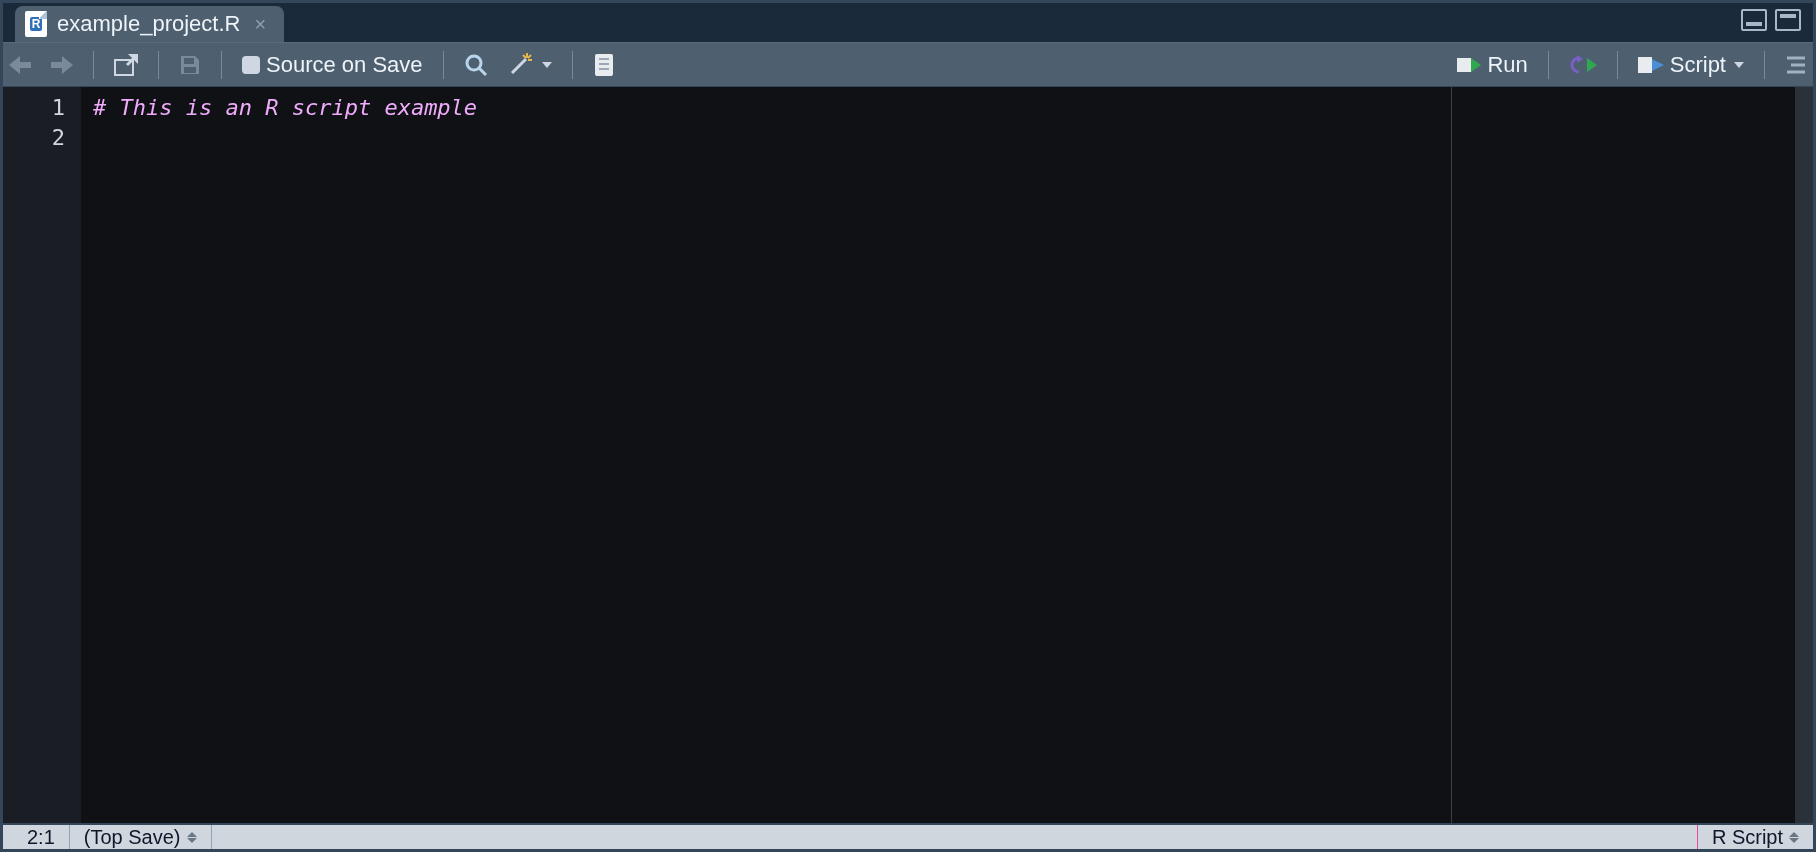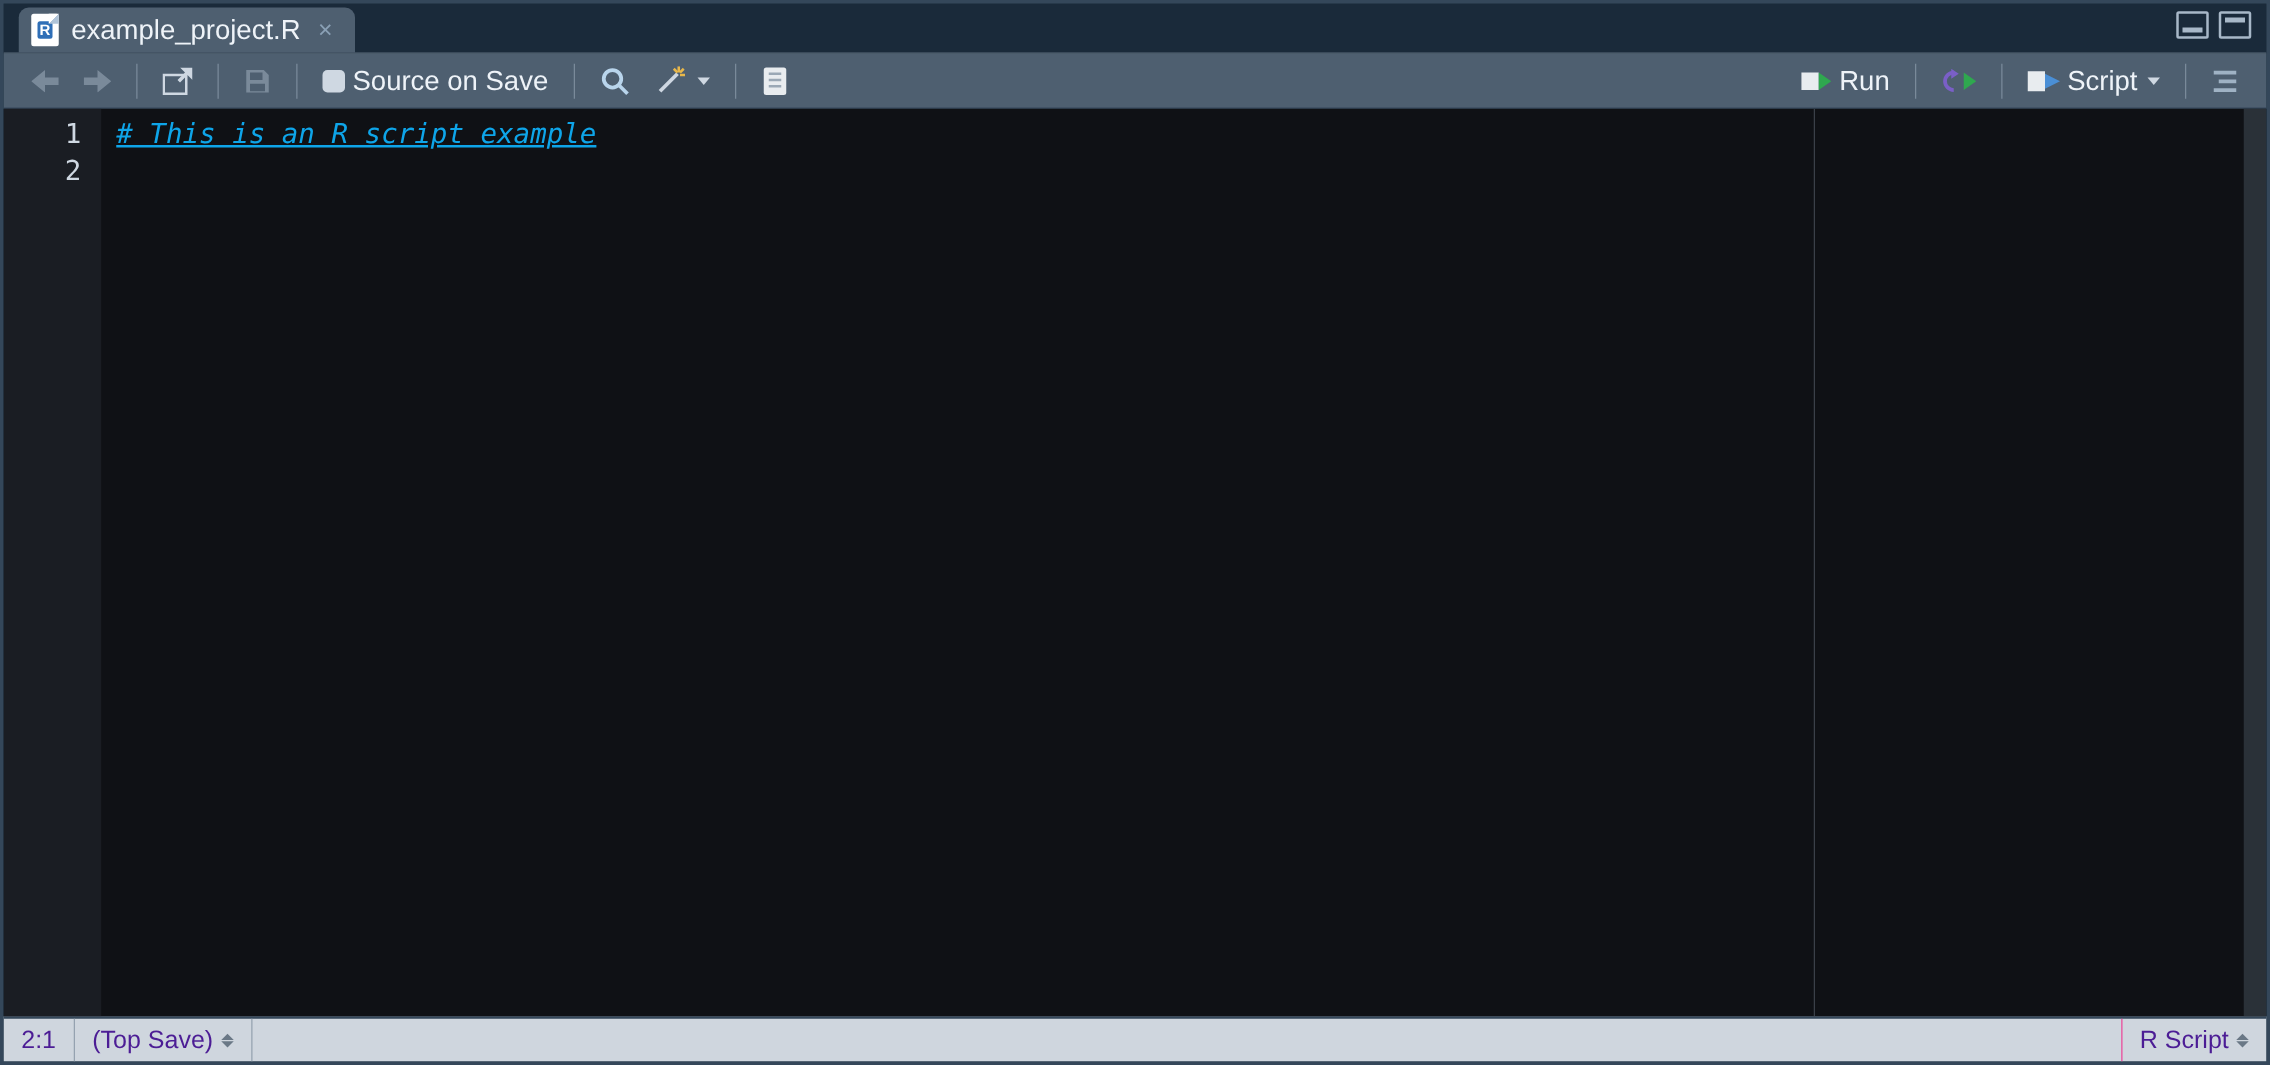--- a/index.html
+++ b/index.html
@@ -69,21 +69,21 @@
   .winctrls .max::after {
     content: ""; position: absolute; left: 3px; right: 3px; top: 3px;
     height: 4px; background: #a8b8c8;
   }
 
   
   .toolbar {
     height: 44px;
     background: #4e5f70;
     display: flex; align-items: center;
-    padding: 0 16px;
+    padding: 0 0;
     gap: 8px;
     color: #eef3f8;
     font-size: 22px;
     border-bottom: 1px solid #34475a;
   }
   .sep { width: 1px; height: 28px; background: #7a8a9a; margin: 0 6px; }
   .tbtn { display: flex; align-items: center; gap: 6px; padding: 2px 6px; cursor: pointer; border-radius: 3px; }
   .spacer { flex: 1; }
   .arrow-icon svg, .icon svg { display: block; }
   .checkbox {
@@ -116,40 +116,41 @@
     padding: 6px 16px 6px 0;
     line-height: 30px;
     user-select: none;
   }
   .code {
     flex: 1;
     padding: 6px 12px;
     line-height: 30px;
     white-space: pre;
   }
-  .comment { color: #0ea5e9; font-style: italic; text-decoration: underline; }
+  .comment { color: #f0abfc; font-style: italic; }
   .editor .vscroll {
     width: 18px;
     background: #2a3138;
   }
   .right-margin-line {
     position: absolute;
     top: 0; bottom: 0;
     left: 1448px;
     width: 1px;
     background: #3a4048;
   }
 
   
   .status {
-    height: 36px;
+    height: 26px;
     background: #cfd6de;
     display: flex; align-items: center;
-    font-size: 20px; color: #4c1d95;
+    font-size: 20px; color: #0f172a;
     border-top: 2px solid #34475a;
+    padding-left: 10px;
   }
   .status .cell {
     padding: 0 14px;
     border-right: 1px solid #95a2b0;
     height: 100%;
     display: flex; align-items: center; gap: 6px;
   }
   .status .cell.last { border-right: none; border-left: 1px solid #ec4899; }
   .status .flex { flex: 1; }
   .sorter {

